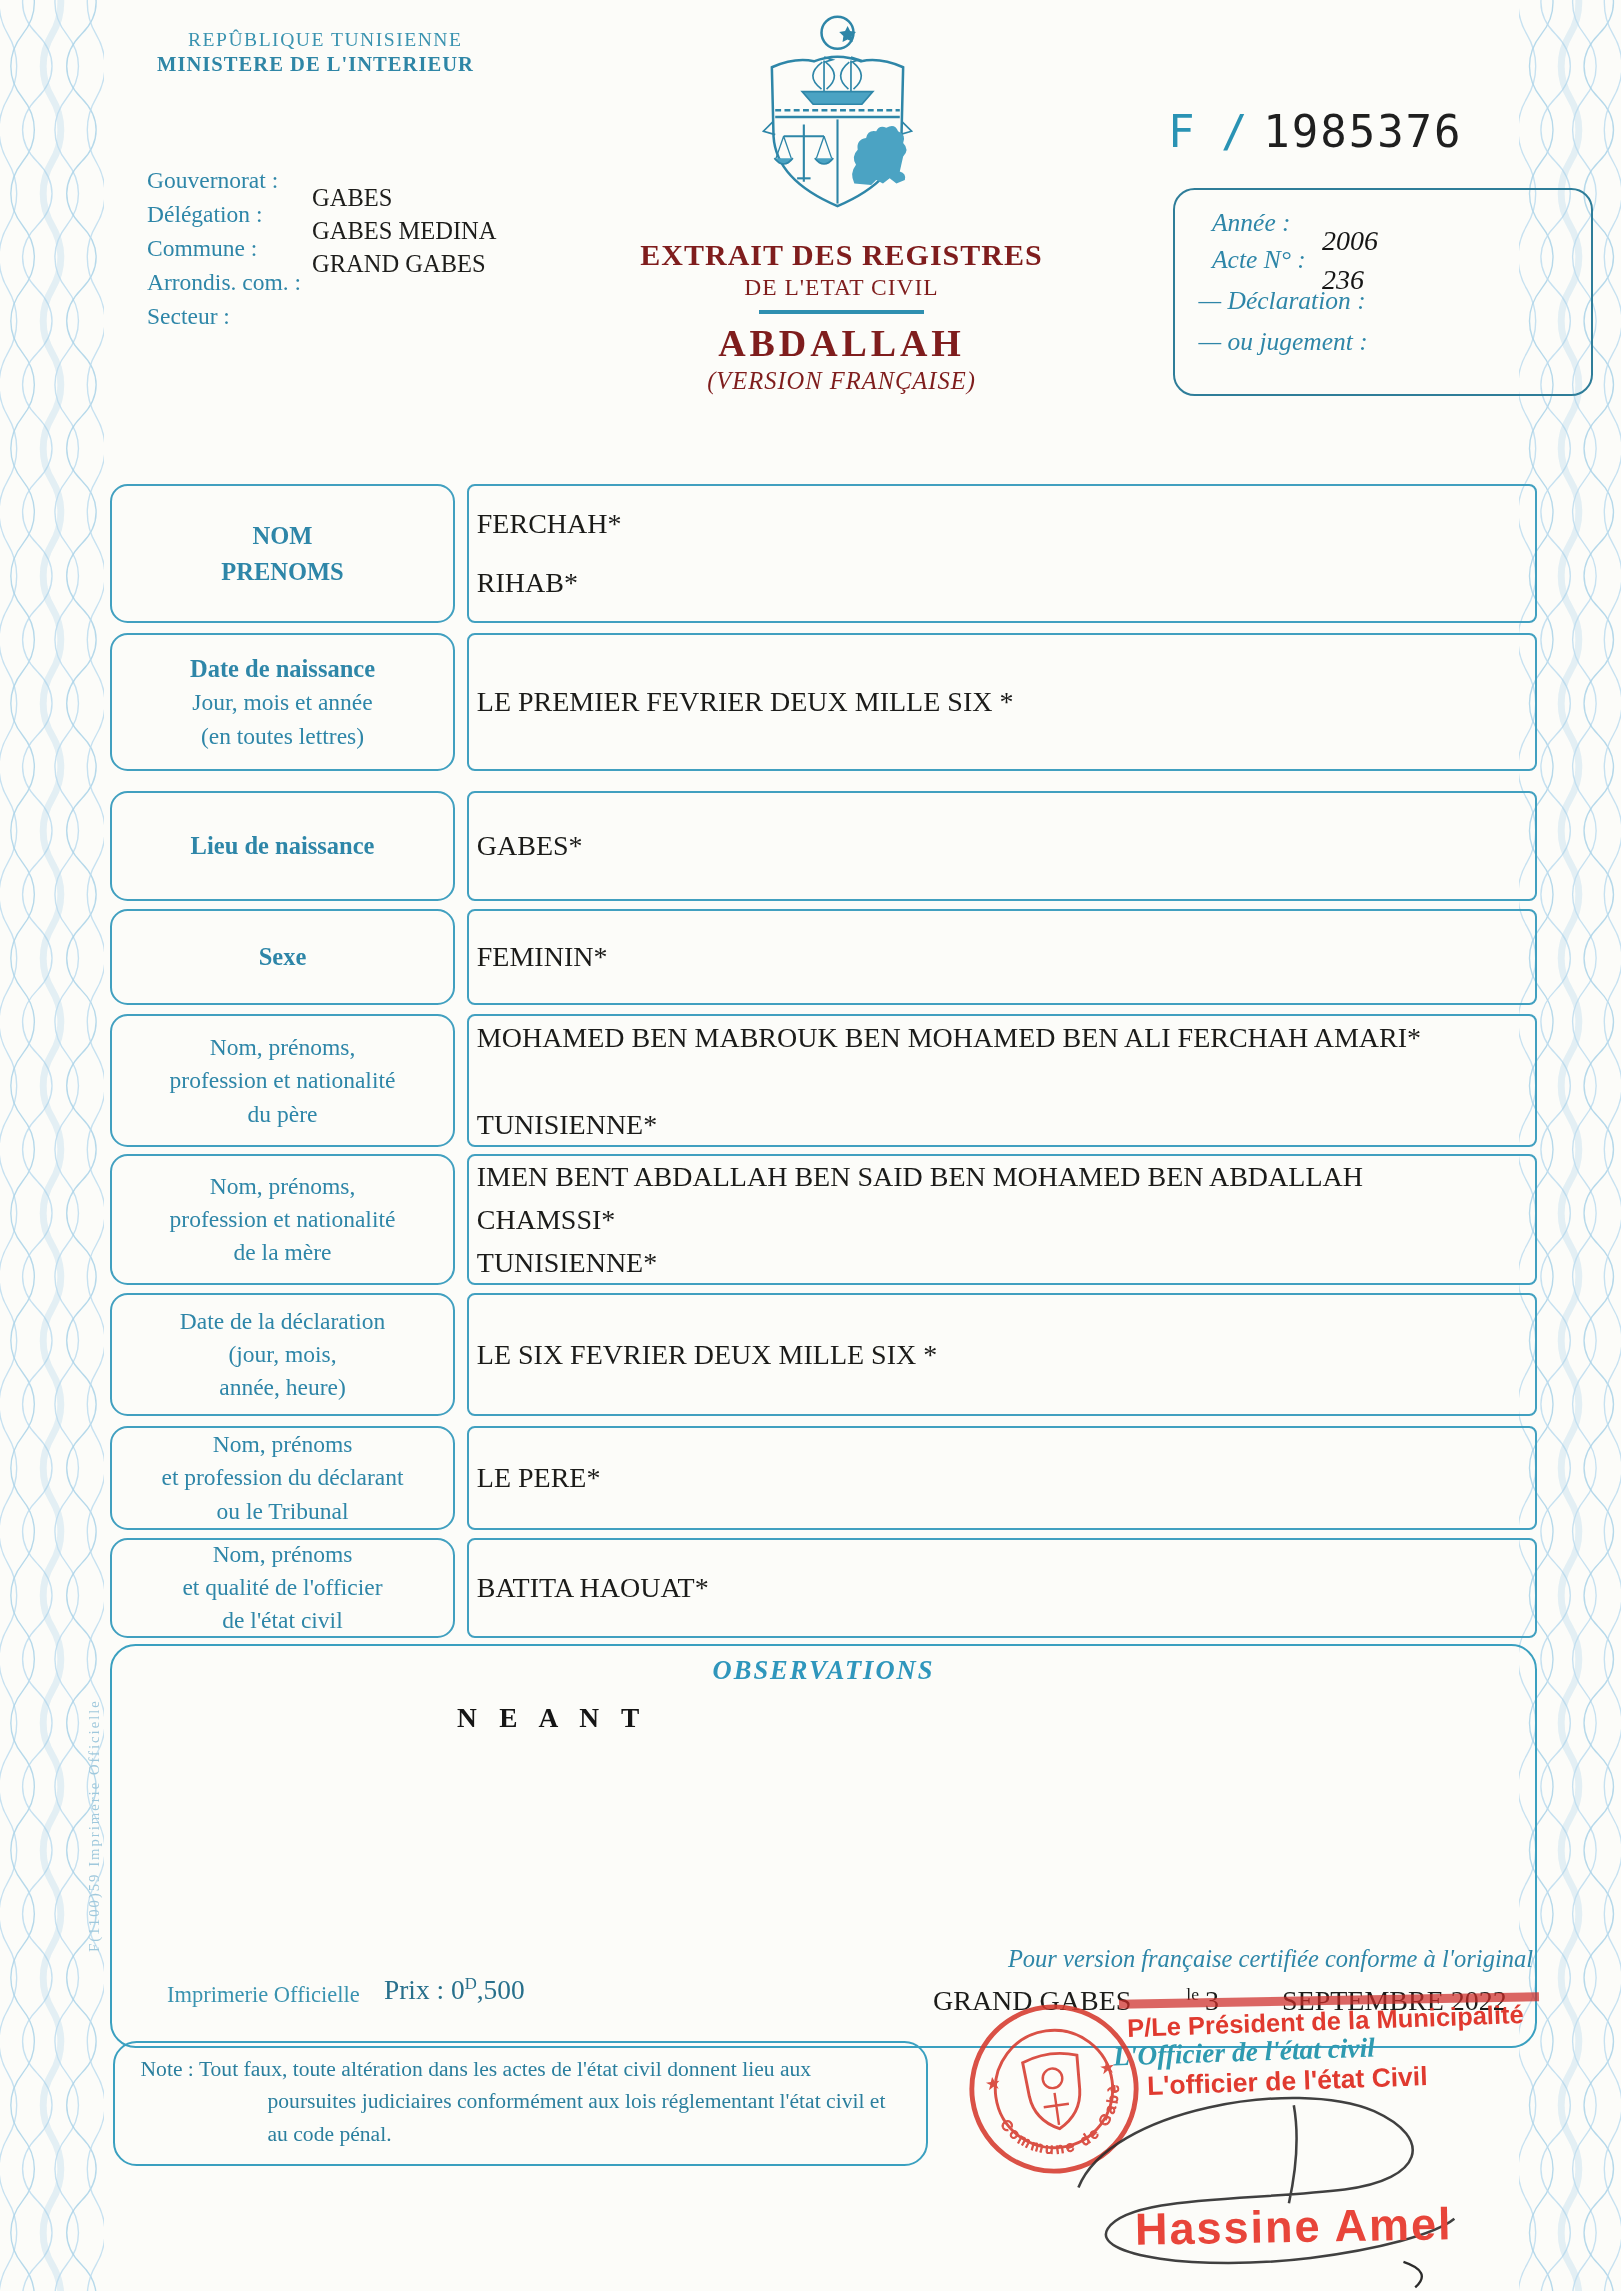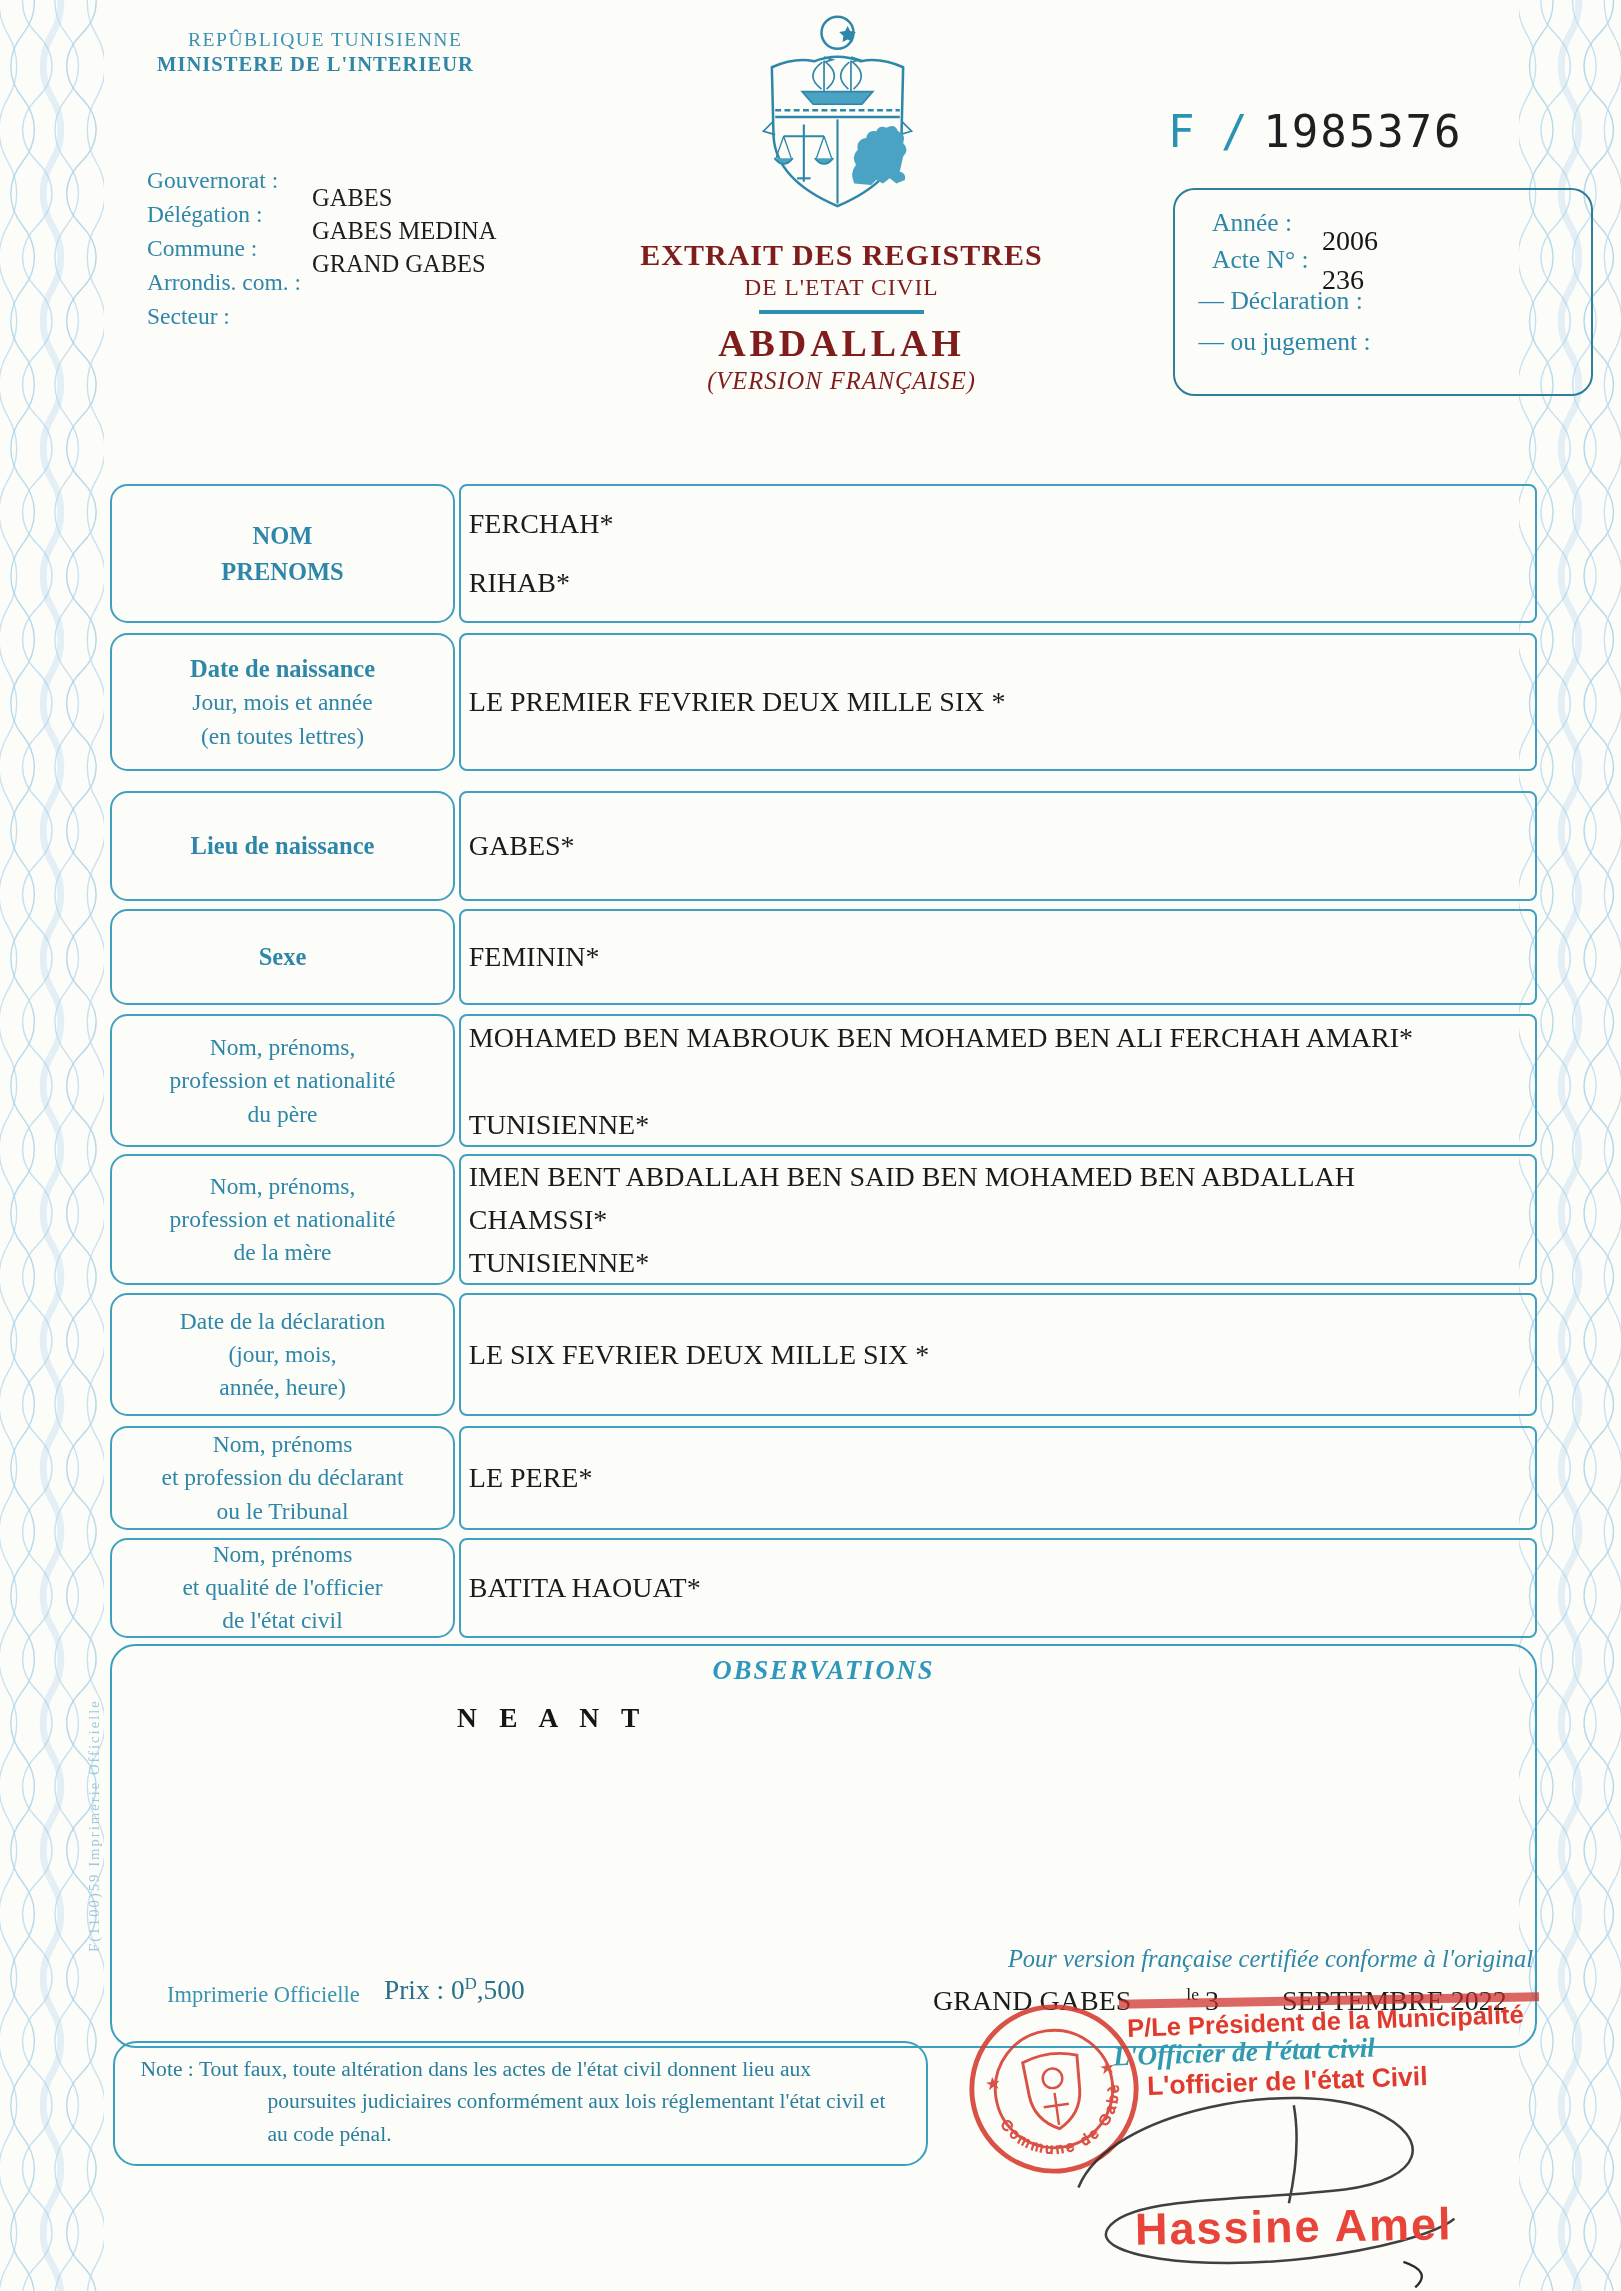--- a/index.html
+++ b/index.html
@@ -13,38 +13,38 @@
   .coat{left:753px;top:9.8px;}
   .serial{left:1168px;top:106px;font-family:"DejaVu Sans Mono",monospace;font-size:44px;white-space:nowrap;}
   .serial .pfx{color:#2a93b4;margin-right:15.7px;}
   .serial .num{color:#1f1f1f;letter-spacing:2px;}
 
   
   .admin-labels{left:147px;top:163px;font-size:23.5px;line-height:34px;color:#2e86a8;}
   .admin-values{left:312px;top:181px;font-size:24.5px;line-height:33px;color:#1d1d1b;}
 
   
-  .actbox{left:1173px;top:188px;width:416px;height:204px;border:2.9px solid #2e7d99;border-radius:21.6px;}
+  .actbox{left:1173px;top:188px;width:416px;height:204px;border:2.9px solid #2e7d99;border-radius:21.6px;font-style:italic;}
   .actbox .lbl{position:absolute;color:#2e86a8;font-size:25.5px;white-space:nowrap;}
   .actbox .val{position:absolute;color:#151515;font-size:28px;white-space:nowrap;}
   .annee-l{left:37px;top:17.6px;} .annee-v{left:147px;top:35px;}
   .acte-l{left:37px;top:55px;}  .acte-v{left:147px;top:74px;}
   .decl-l{left:23.5px;top:96px;}  .juge-l{left:23.5px;top:137px;}
 
   
   .titleblock{left:518px;top:238px;width:647px;text-align:center;color:#7f1d1d;}
   .t1{font-size:30px;font-weight:bold;letter-spacing:1px;}
   .t2{font-size:23.5px;margin-top:2px;letter-spacing:1px;}
   .tline{width:165px;height:3.9px;background:#2f8fb0;margin:8.8px auto 0;}
   .t3{font-size:38px;font-weight:bold;letter-spacing:3.9px;margin-top:7.8px;}
   .t4{font-size:24.5px;font-style:italic;margin-top:2px;letter-spacing:1px;}
 
   
   .main{left:110px;top:484px;width:1427px;}
-  .row{display:flex;gap:4px;justify-content:flex-end;}
+  .row{display:flex;gap:12px;justify-content:flex-end;}
   .row-label{width:345px;flex:0 0 345px;border:2.9px solid #41a0c0;border-radius:17.6px;
              display:flex;flex-direction:column;justify-content:center;align-items:center;
              text-align:center;color:#2e86a8;padding:3.9px 9.8px;box-sizing:border-box;}
   .row-label .tt{font-weight:bold;font-size:24.5px;white-space:pre-line;line-height:1.45;}
   .row-label .ss{font-size:23.5px;white-space:pre-line;line-height:1.42;}
   .row-value{flex:1;border:2px solid #41a0c0;border-radius:7.8px;display:flex;flex-direction:column;
              justify-content:center;padding:5.9px 3.9px 5.9px 7.8px;box-sizing:border-box;
              font-size:28px;color:#1b1b19;white-space:pre-line;line-height:1.55;}
   .row:nth-child(1) .row-value{line-height:2.1;}
   .r1{height:139px;margin-bottom:9.8px;}

